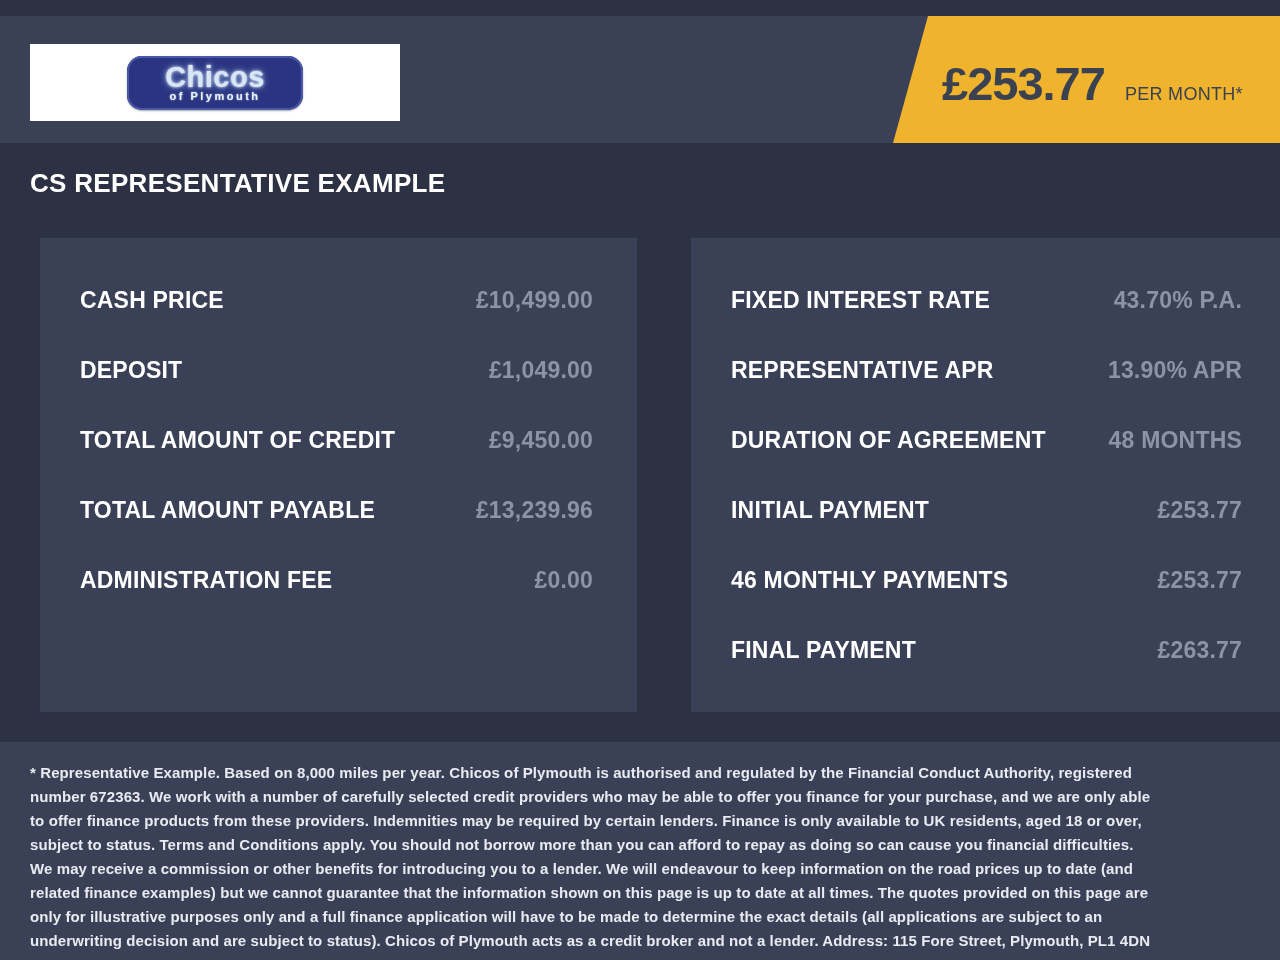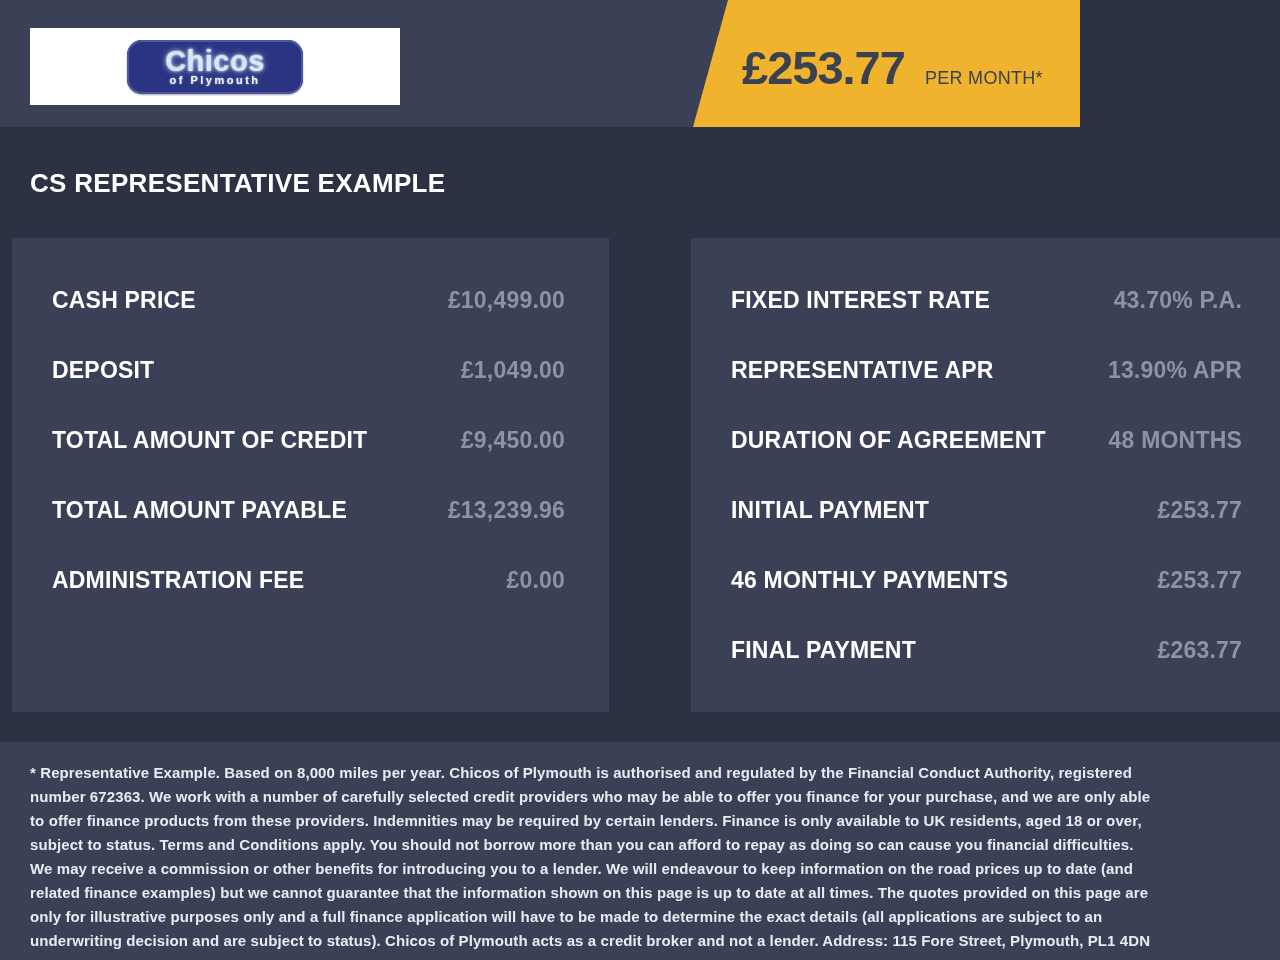--- a/index.html
+++ b/index.html
@@ -17,22 +17,22 @@
   html, body {
     width: 1280px; height: 960px;
     font-family: "Liberation Sans", sans-serif;
     background: var(--body-bg);
     overflow: hidden;
   }
   .page { position: relative; width: 1280px; height: 960px; }
 
   
   .header-band {
-    position: absolute; top: 0; left: 0;
-    width: 1080px; height: 127px;
+    position: absolute; top: 16px; left: 0;
+    width: 1280px; height: 127px;
     background: var(--band-bg);
   }
   .logo-box {
     position: absolute; top: 28px; left: 30px;
     width: 370px; height: 77px;
     background: #ffffff;
     display: flex; align-items: center; justify-content: center;
   }
   .logo-badge {
     width: 176px; height: 54px;
@@ -78,21 +78,21 @@
     font-size: 26px; font-weight: bold;
     color: #ffffff; letter-spacing: 0.3px;
   }
 
   
   .panel {
     position: absolute; top: 238px; height: 474px;
     background: var(--panel-bg);
     padding: 27px 44px 0 40px;
   }
-  .panel-left  { left: 12px;  width: 597px; }
+  .panel-left  { left: 40px;  width: 597px; }
   .panel-right { left: 655px; width: 595px; margin-left: 36px; }
   .finance-row {
     height: 70px;
     display: flex; align-items: center; justify-content: space-between;
   }
   .finance-label {
     font-size: 23px; font-weight: bold;
     color: var(--label-white); letter-spacing: 0.2px;
     white-space: nowrap;
   }

